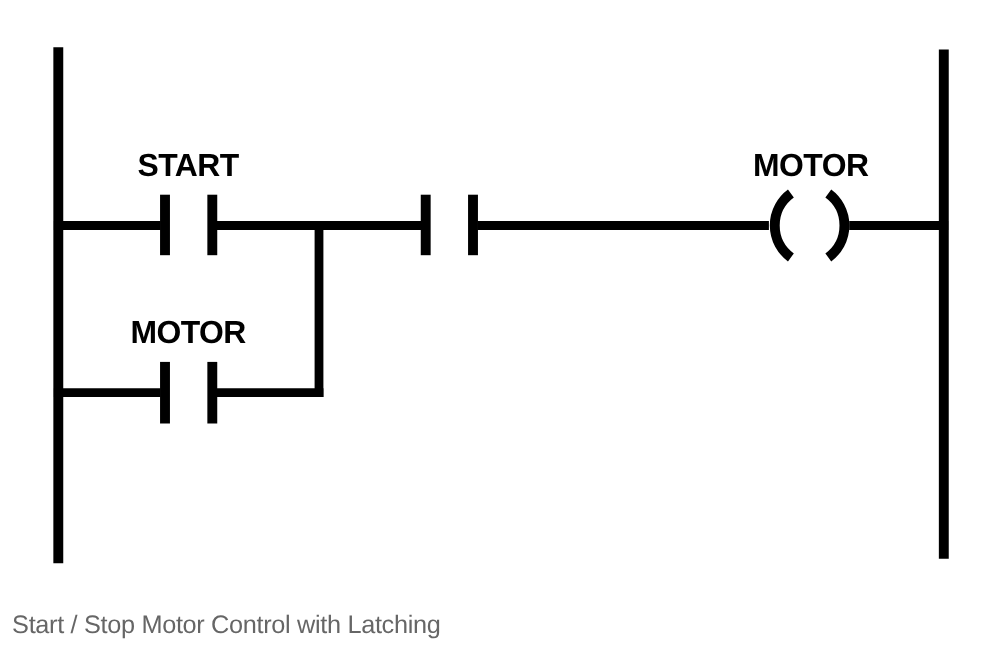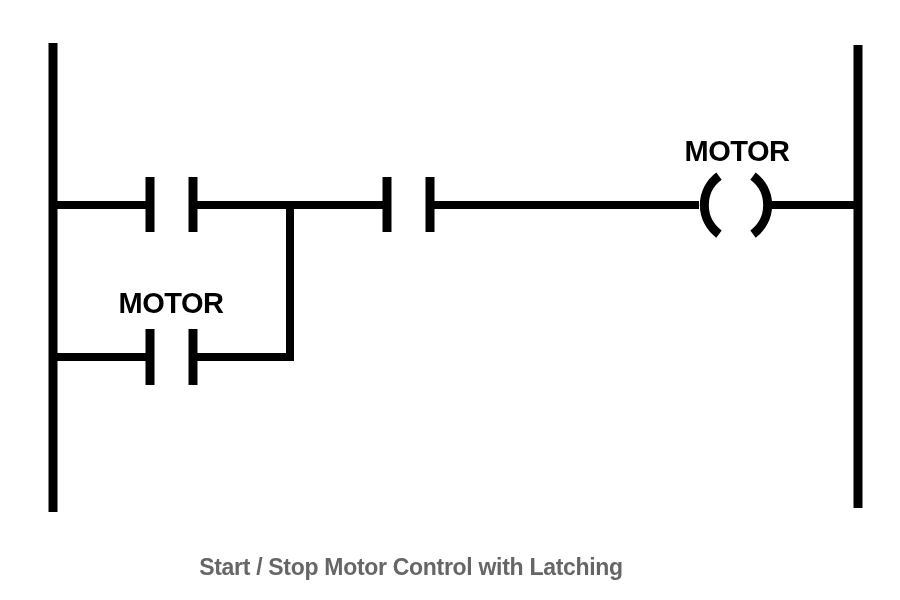--- a/index.html
+++ b/index.html
@@ -35,23 +35,22 @@
     line-height: 29px;
     letter-spacing: -0.5px;
     color: var(--label-color);
     white-space: nowrap;
   }
   .caption {
     position: absolute;
     top: 553px;
     left: 11px;
     width: 800px;
-    text-align: center;
     font-size: 23px;
-    font-weight: bold;
+    font-weight: normal;
     line-height: 28px;
     letter-spacing: -0.3px;
     color: var(--caption-color);
     white-space: nowrap;
   }
 </style>
 </head>
 <body>
 
 <div class="canvas">
@@ -88,20 +87,21 @@
       <line x1="49" y1="357" x2="146" y2="357" stroke-width="8"></line>
       <line x1="197" y1="357" x2="294" y2="357" stroke-width="8"></line>
     </g>
 
     <g>
       <line x1="150" y1="329" x2="150" y2="385" stroke-width="9"></line>
       <line x1="193" y1="329" x2="193" y2="385" stroke-width="9"></line>
     </g>
   </svg>
 
+  <div class="comp-label" style="left:171px; top:137px;">START</div>
 
 
   <div class="comp-label" style="left:737px; top:137px;">MOTOR</div>
 
   <div class="comp-label" style="left:171px; top:289px;">MOTOR</div>
 
   <div class="caption">Start / Stop Motor Control with Latching</div>
 
 </div>
 

